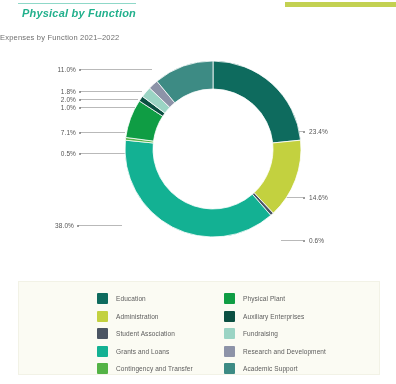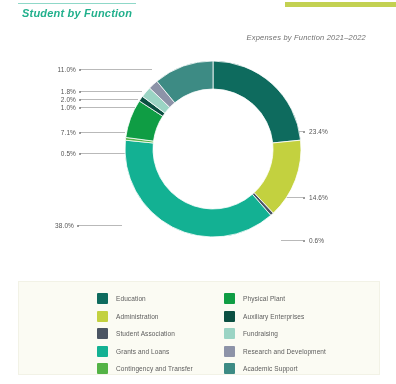--- a/index.html
+++ b/index.html
@@ -22,22 +22,22 @@
     background:#c3d152;
   }
   .hdr-title{
     position:absolute;left:22px;top:7px;
     font-size:11px;font-style:italic;font-weight:bold;
     color:#21b08c;letter-spacing:.2px;white-space:nowrap;
   }
 
   
   .chart-title{
-    position:absolute;left:0;top:33px;width:366px;text-align:right;
-    font-size:7.5px;font-style:italic;color:#6f6f6f;letter-spacing:.2px;
+    position:absolute;left:0;top:33px;width:366px;text-align:left;
+    font-size:7.5px;color:#6f6f6f;letter-spacing:.2px;
   }
 
   
   .plot{position:absolute;left:0;top:50px;width:396px;height:225px;}
   .donut-wrap{position:absolute;left:118px;top:4px;width:190px;height:190px;}
   .donut-svg{display:block;}
 
   
   .lbl{
     position:absolute;font-size:6.5px;color:#555555;white-space:nowrap;
@@ -62,21 +62,21 @@
     letter-spacing:.1px;
   }
 </style>
 </head>
 <body>
 
 <div id="root">
 
   <div class="hdr-rule"></div>
   <div class="hdr-accent"></div>
-  <div class="hdr-title">Student by Function</div>
+  <div class="hdr-title">Physical by Function</div>
 
   <div class="chart-title">Expenses by Function 2021–2022</div>
 
   <div class="plot">
 
     <div id="callout-layer">
         <div class="lead" style="left: 80px; top: 19px; width: 72px;"></div>
         <div class="dot" style="left: 79px; top: 18.5px;"></div>
         <div class="lbl lbl-l" style="left: 40px; top: 16px; width: 36px;">11.0%</div>
         <div class="lead" style="left: 80px; top: 41px; width: 62px;"></div>

